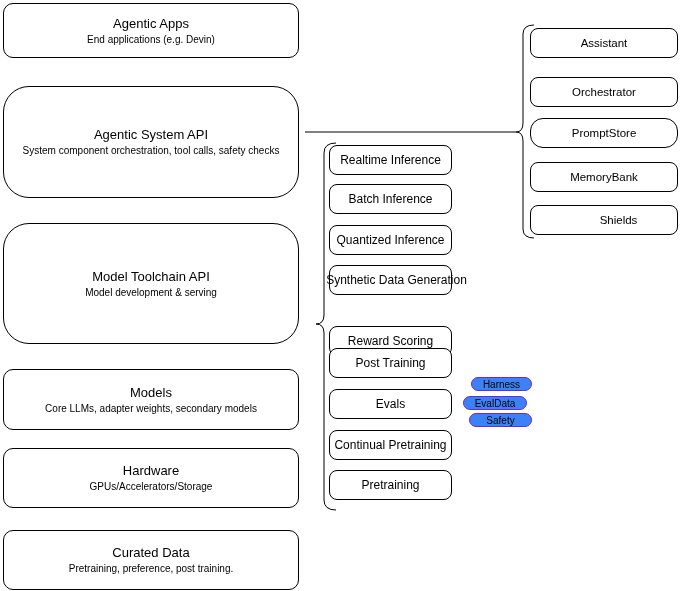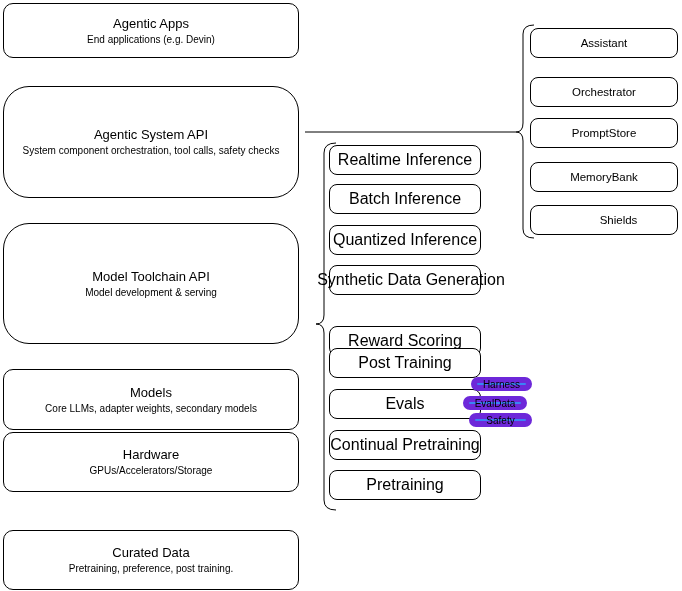--- a/index.html
+++ b/index.html
@@ -46,39 +46,39 @@
   .node .title {
     font-size: 13px;
     line-height: 15px;
   }
   .node .subtitle {
     font-size: 10px;
     line-height: 12px;
     margin-top: 3px;
   }
   .small-node {
-    width: 152px;
+    width: 123px;
     left: 329px;
     height: 30px;
     border-radius: 8px;
-    font-size: 16px;
+    font-size: 12px;
     white-space: nowrap;
   }
   .right-node {
     width: 148px;
     left: 530px;
     height: 30px;
     border-radius: 8px;
     font-size: 11.5px;
     white-space: nowrap;
   }
   .pill {
     position: absolute;
     box-sizing: border-box;
-    border: 6px solid #6d28d9;
+    border: 1px solid #6d28d9;
     border-radius: 8px;
     background: #3b82f6;
     display: flex;
     align-items: center;
     justify-content: center;
     font-size: 10px;
     white-space: nowrap;
     z-index: 3;
   }
 </style>
@@ -106,21 +106,21 @@
   <div class="node stack-node" style="top:369px;height:61px;">
     <div class="title">Models</div>
     <div class="subtitle">Core LLMs, adapter weights, secondary models</div>
   </div>
 
   <div class="node stack-node big" style="top:223px;height:121px;">
     <div class="title">Model Toolchain API</div>
     <div class="subtitle">Model development &amp; serving</div>
   </div>
 
-  <div class="node stack-node" style="top:432px;height:60px;">
+  <div class="node stack-node" style="top:448px;height:60px;">
     <div class="title">Hardware</div>
     <div class="subtitle">GPUs/Accelerators/Storage</div>
   </div>
 
   <div class="node stack-node" style="top:530px;height:60px;">
     <div class="title">Curated Data</div>
     <div class="subtitle">Pretraining, preference, post training.</div>
   </div>
 
   <div class="node small-node" style="top:145px;">Realtime Inference</div>
@@ -132,17 +132,17 @@
   <div class="node small-node" style="top:430px;">Continual Pretraining</div>
   <div class="node small-node" style="top:389px;">Evals</div>
   <div class="node small-node" style="top:470px;">Pretraining</div>
 
   <div class="pill" style="left:471px;top:377px;width:61px;height:14px;">Harness</div>
   <div class="pill" style="left:463px;top:396px;width:64px;height:14px;">EvalData</div>
   <div class="pill" style="left:469px;top:413px;width:63px;height:14px;text-align:center;">Safety</div>
 
   <div class="node right-node" style="top:28px;">Assistant</div>
   <div class="node right-node" style="top:77px;">Orchestrator</div>
-  <div class="node right-node" style="top:118px;">PromptStore</div>
+  <div class="node right-node" style="top:118px;border-radius:13px;">PromptStore</div>
   <div class="node right-node" style="top:162px;">MemoryBank</div>
   <div class="node right-node" style="top:205px;padding-left:29px;">Shields</div>
 
 </div>
 
 </body></html>

